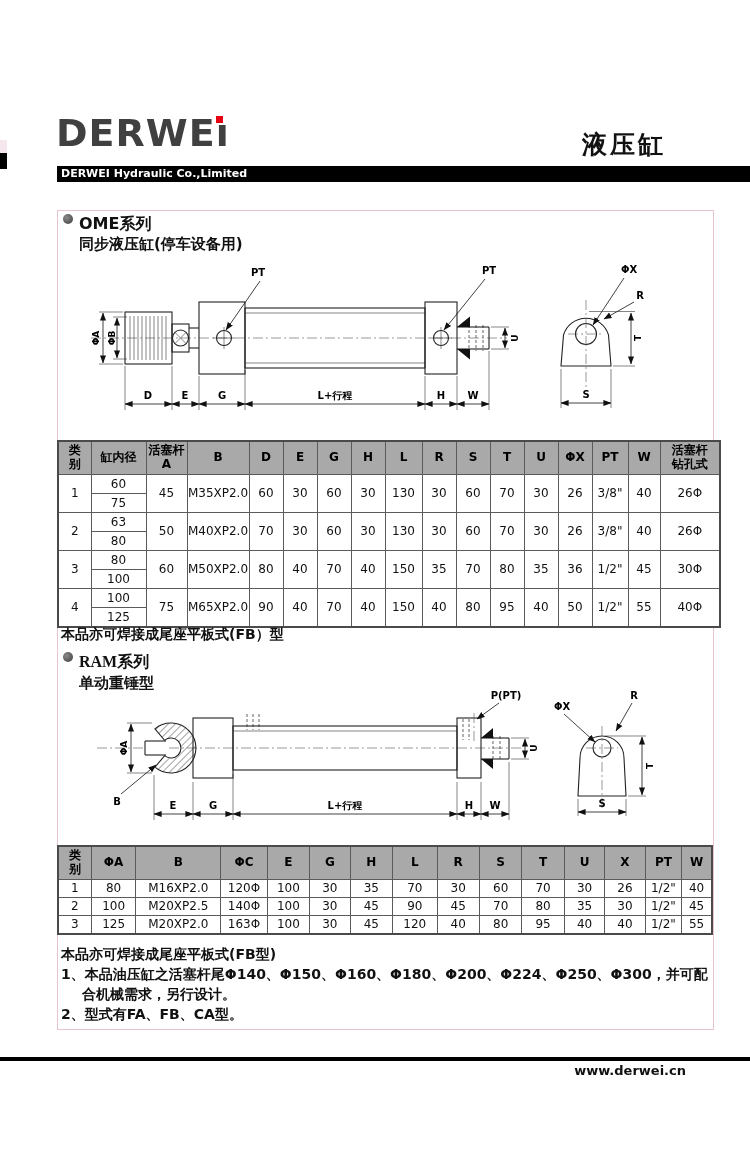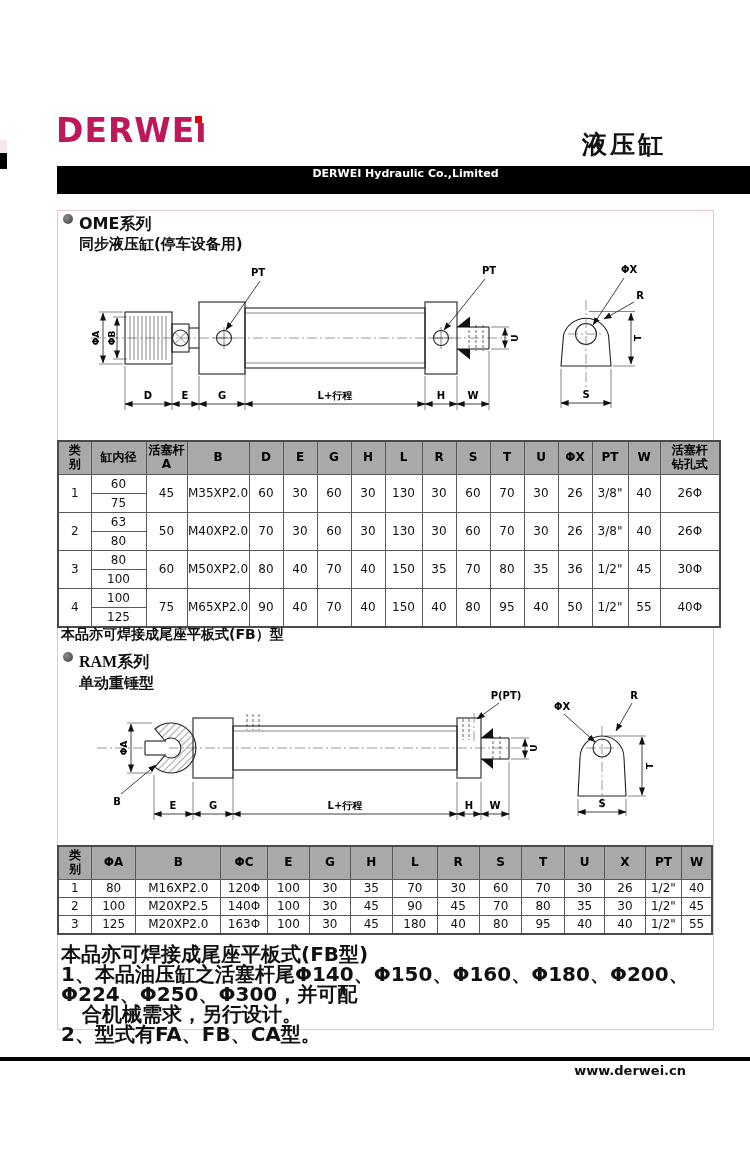--- a/index.html
+++ b/index.html
@@ -5,39 +5,39 @@
   html,body{margin:0;padding:0;}
   body{
     width:750px;height:1162px;background:#ffffff;position:relative;
     font-family:"DejaVu Sans","Liberation Sans",sans-serif;color:#111;overflow:hidden;
   }
   .abs{position:absolute;}
   
   .bleed-pink{left:0;top:140px;width:7px;height:13px;background:#f6e6ee;}
   .bleed-black{left:0;top:153px;width:7px;height:16px;background:#000;}
   
-  .logo{left:56px;top:114px;font-weight:bold;font-size:33px;letter-spacing:1px;color:#be185d;line-height:1;}
+  .logo{left:56px;top:114px;font-weight:bold;font-size:38px;letter-spacing:1px;color:#404040;line-height:1;}
   .logo-i{display:inline-block;position:relative;}
   .logo-i .dot{position:absolute;left:0px;top:2px;width:7px;height:7px;background:#e60012;}
   .page-title{right:84px;top:128px;font-size:25px;font-weight:bold;letter-spacing:3px;}
-  .company-bar{left:57px;top:166px;width:693px;height:28px;background:#000;color:#fff;
-    font-size:11px;font-weight:bold;line-height:16px;padding-left:4px;box-sizing:border-box;text-align:center;}
+  .company-bar{left:57px;top:166px;width:693px;height:16px;background:#000;color:#fff;
+    font-size:11px;font-weight:bold;line-height:16px;padding-left:4px;box-sizing:border-box;}
   
   .content-box{left:57px;top:210px;width:655px;height:818px;border:1px solid #e7c3d4;background:#fff;}
   .sec-row{display:flex;gap:6px;}
   .bullet{display:inline-block;width:10px;height:10px;border-radius:50%;
     background:radial-gradient(circle at 35% 35%, #8a8a8a, #3c3c3c);}
   .sec-title{font-size:16px;font-weight:bold;}
   .sec-sub{font-size:15px;font-weight:bold;}
   .ome-title{left:63px;top:214px;}
   .ome-sub{left:79px;top:235px;}
   .ram-title{left:63px;top:652px;font-family:Liberation Serif, serif;}
   .ram-sub{left:79px;top:674px;}
   .mid-note{left:61px;top:626px;font-size:14px;font-weight:600;}
-  .notes{left:61px;top:944px;font-size:20px;font-weight:600;line-height:20px;width:648px;}
+  .notes{left:61px;top:944px;font-size:14px;font-weight:600;line-height:20px;width:648px;}
   .notes .indent{padding-left:21px;}
   
   table.spec{position:absolute;left:57px;border-collapse:collapse;table-layout:fixed;width:656px;
     font-size:12px;border:2px solid #4a4a4a;background:#fff;}
   table.spec th{background:#a9a9a9;border:1px solid #5a5a5a;font-weight:bold;
     white-space:pre-line;line-height:1.15;padding:2px 0;font-size:12px;color:#000;}
   table.spec td{border:1px solid #5a5a5a;text-align:center;padding:0;color:#111;}
   .t1{top:440px;} .t1 td{height:18px;}
   .t2{top:845px;} .t2 td{height:17px;}
   
@@ -481,21 +481,21 @@
         <td>45</td>
       </tr>
       <tr>
         <td>3</td>
         <td>125</td>
         <td>M20XP2.0</td>
         <td>163Φ</td>
         <td>100</td>
         <td>30</td>
         <td>45</td>
-        <td>180</td>
+        <td>120</td>
         <td>40</td>
         <td>80</td>
         <td>95</td>
         <td>40</td>
         <td>40</td>
         <td>1/2"</td>
         <td>55</td>
       </tr>
     </tbody>
 </table>

